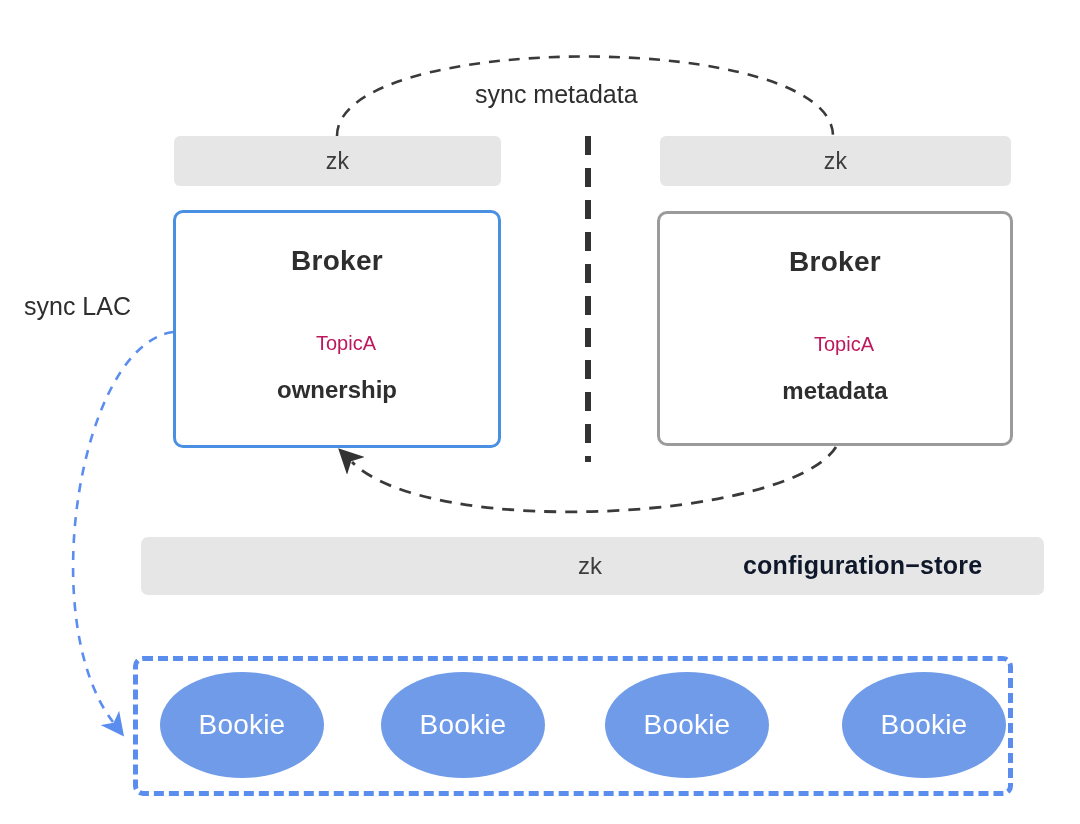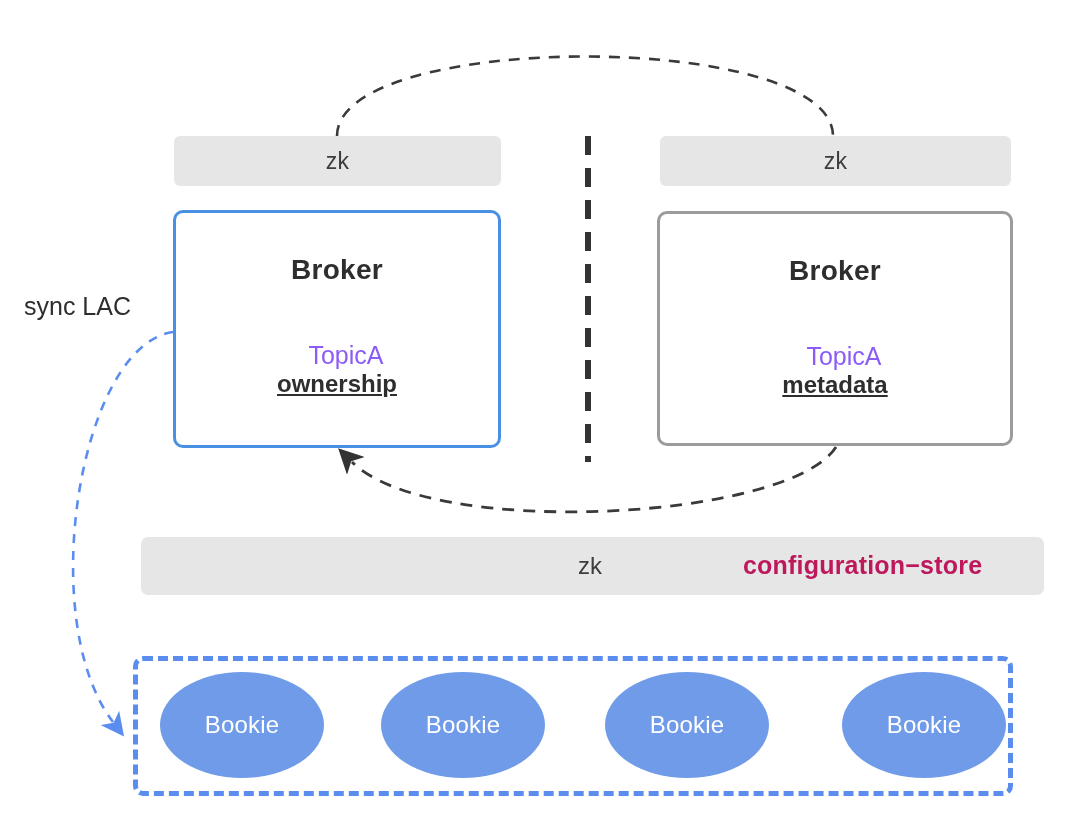--- a/index.html
+++ b/index.html
@@ -65,21 +65,21 @@
   }
   #config-bar .cfg-store {
     position: absolute;
     left: 602px;
     top: 0;
     height: 56px;
     display: flex;
     align-items: center;
     font-size: 25px;
     font-weight: bold;
-    color: #be185d;
+    color: #0f172a;
     letter-spacing: 0.2px;
   }
 
   
   .broker {
     position: absolute;
     background: #ffffff;
     border-radius: 10px;
     box-sizing: border-box;
     display: flex;
@@ -91,34 +91,34 @@
     border: 3px solid #4a90e2;
   }
   #broker-right {
     left: 657px; top: 211px; width: 356px; height: 235px;
     border: 3px solid #9b9b9b;
   }
   .broker .b-title {
     font-size: 28px;
     font-weight: bold;
     color: #2e2e2e;
-    margin-top: 41px;
+    margin-top: 32px;
     letter-spacing: 0.3px;
   }
   .broker .b-topic {
-    font-size: 25px;
-    color: #8b5cf6;
+    font-size: 20px;
+    color: #be185d;
     margin-top: 55px;
     margin-left: 18px;
   }
   .broker .b-state {
     font-size: 24px;
     font-weight: bold;
     color: #2e2e2e;
-    text-decoration: underline;
+    margin-top: 21px;
   }
 
   
   #bookie-cluster {
     position: absolute;
     left: 133px;
     top: 656px;
     width: 880px;
     height: 140px;
     border: 5px dashed #5b8def;
@@ -128,21 +128,21 @@
   .bookie {
     position: absolute;
     width: 164px;
     height: 106px;
     border-radius: 50%;
     background: #6f9be8;
     display: flex;
     align-items: center;
     justify-content: center;
     color: #ffffff;
-    font-size: 24px;
+    font-size: 28px;
     letter-spacing: 0.2px;
   }
   #bookie-0 { left: 160px; top: 672px; }
   #bookie-1 { left: 381px; top: 672px; }
   #bookie-2 { left: 605px; top: 672px; }
   #bookie-3 { left: 842px; top: 672px; }
 
   
   .flabel {
     position: absolute;
@@ -209,15 +209,16 @@
   <div class="bookie" id="bookie-1">
     <span>Bookie</span>
   </div>
   <div class="bookie" id="bookie-2">
     <span>Bookie</span>
   </div>
   <div class="bookie" id="bookie-3">
     <span>Bookie</span>
   </div>
 
+  <div class="flabel" id="label-sync-metadata">sync metadata</div>
   <div class="flabel" id="label-sync-lac">sync LAC</div>
 
 </div>
 
 </body></html>

